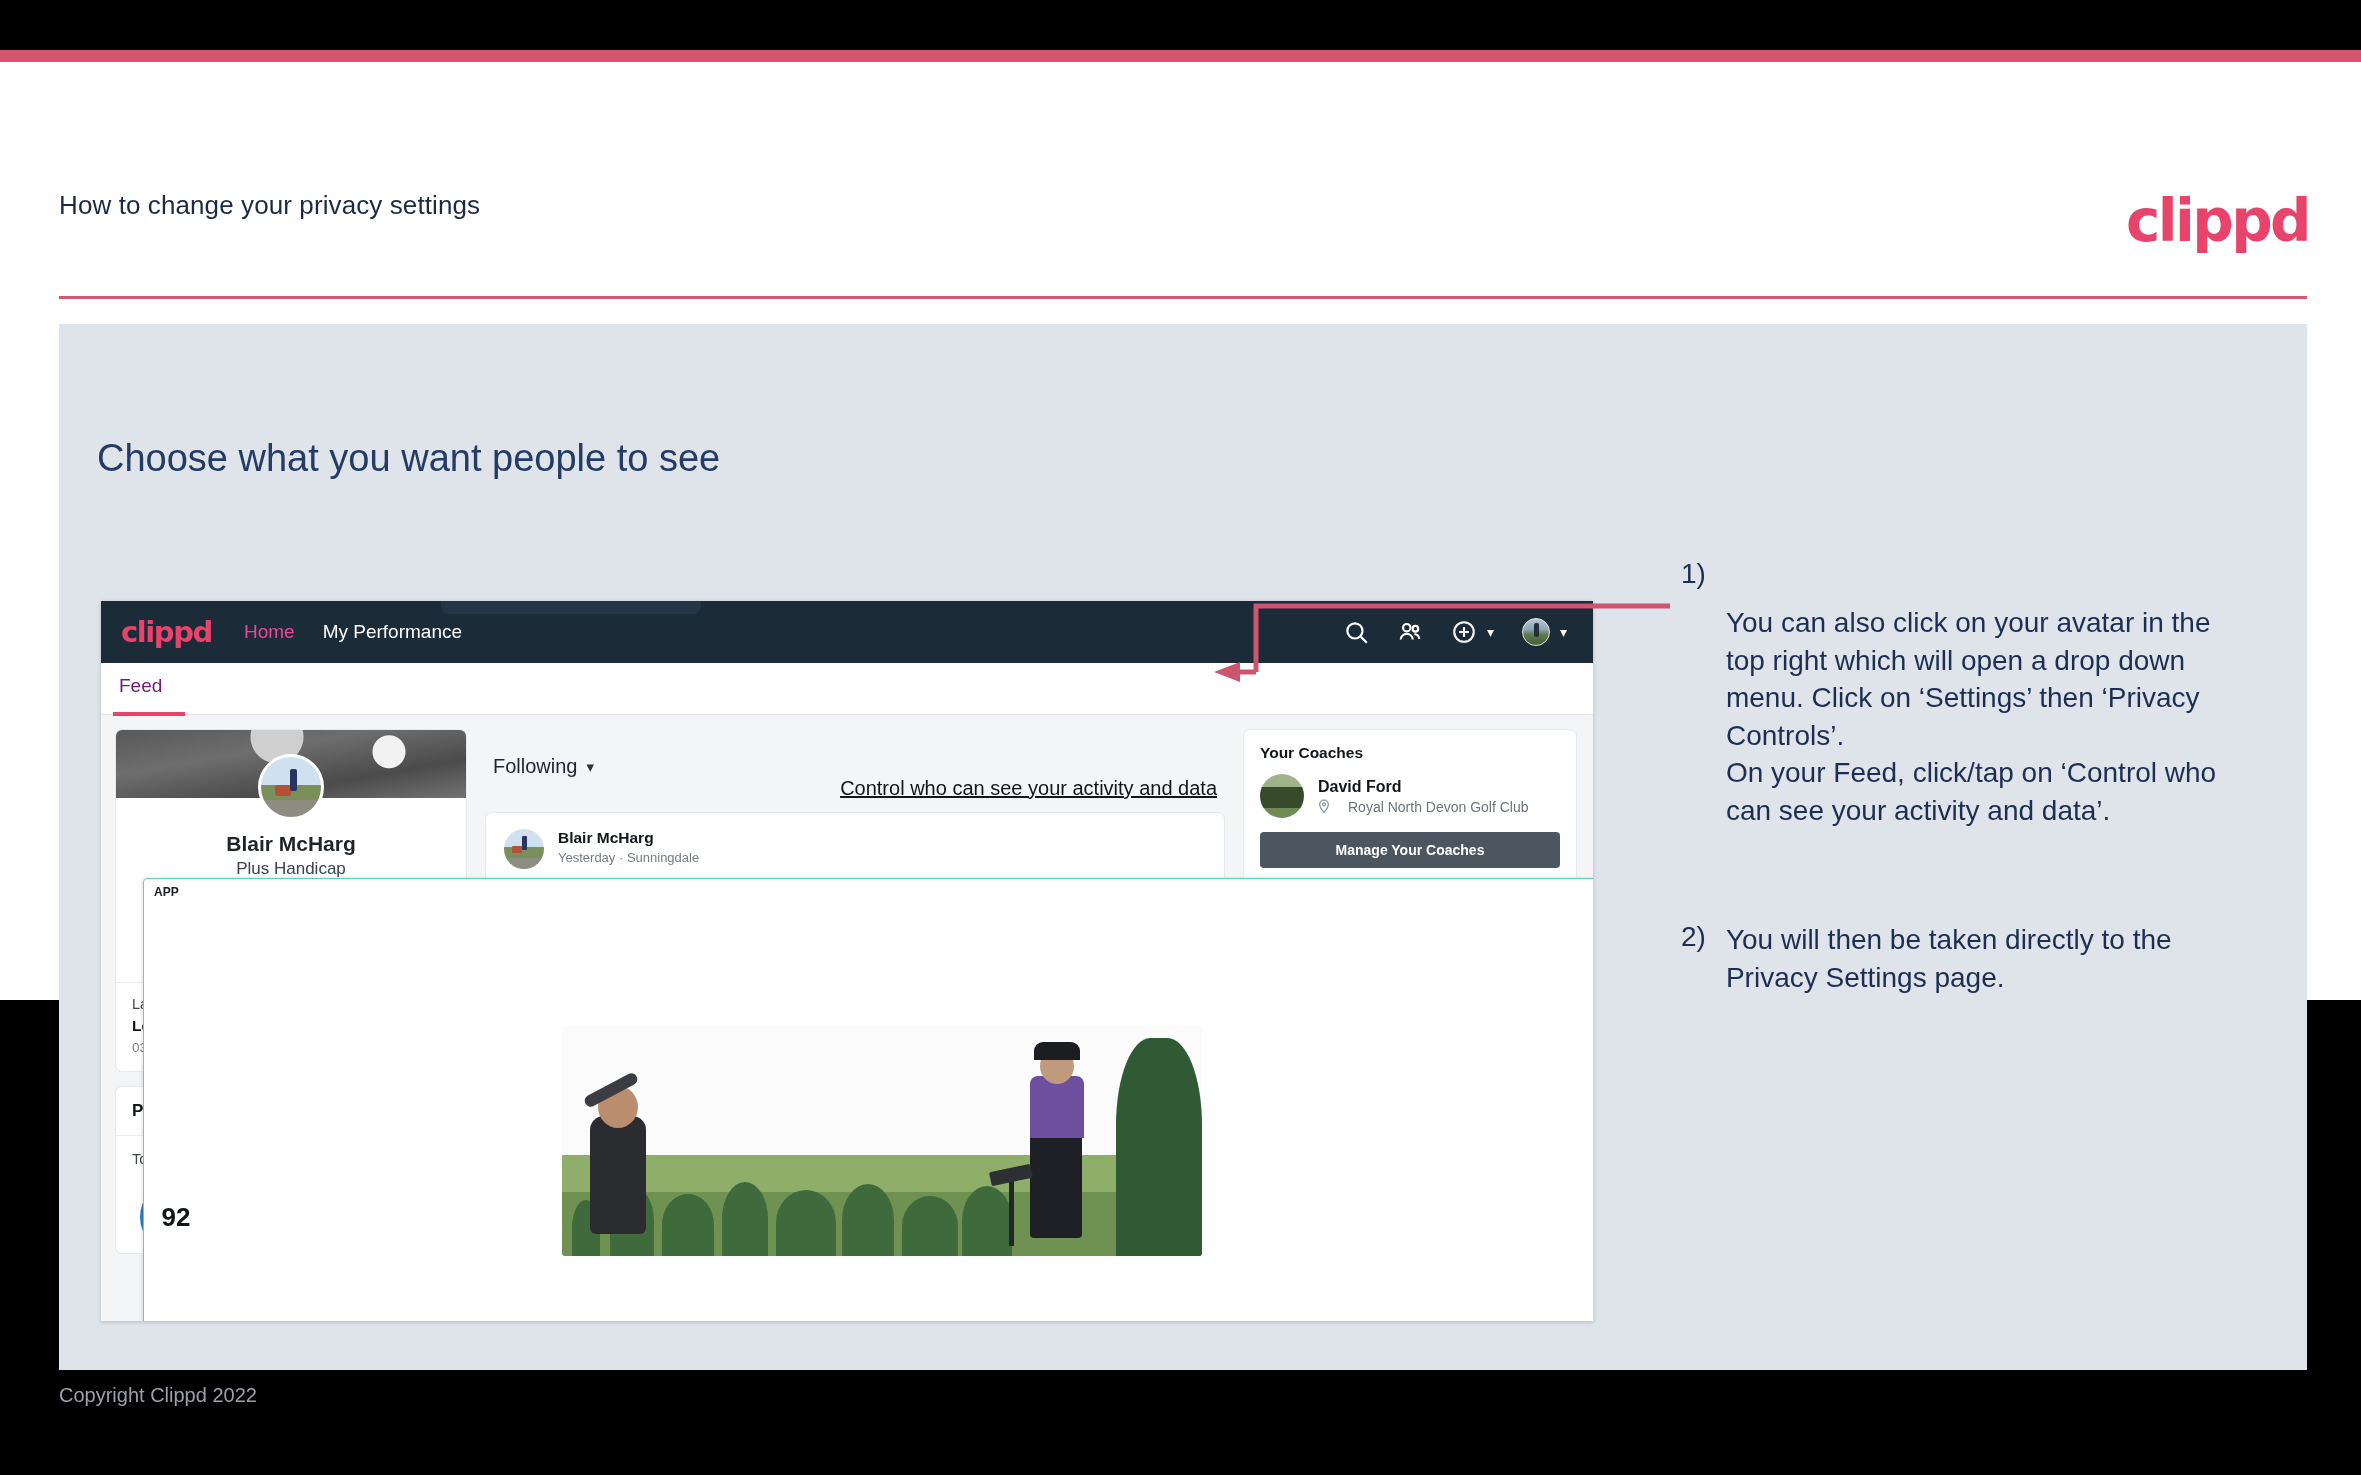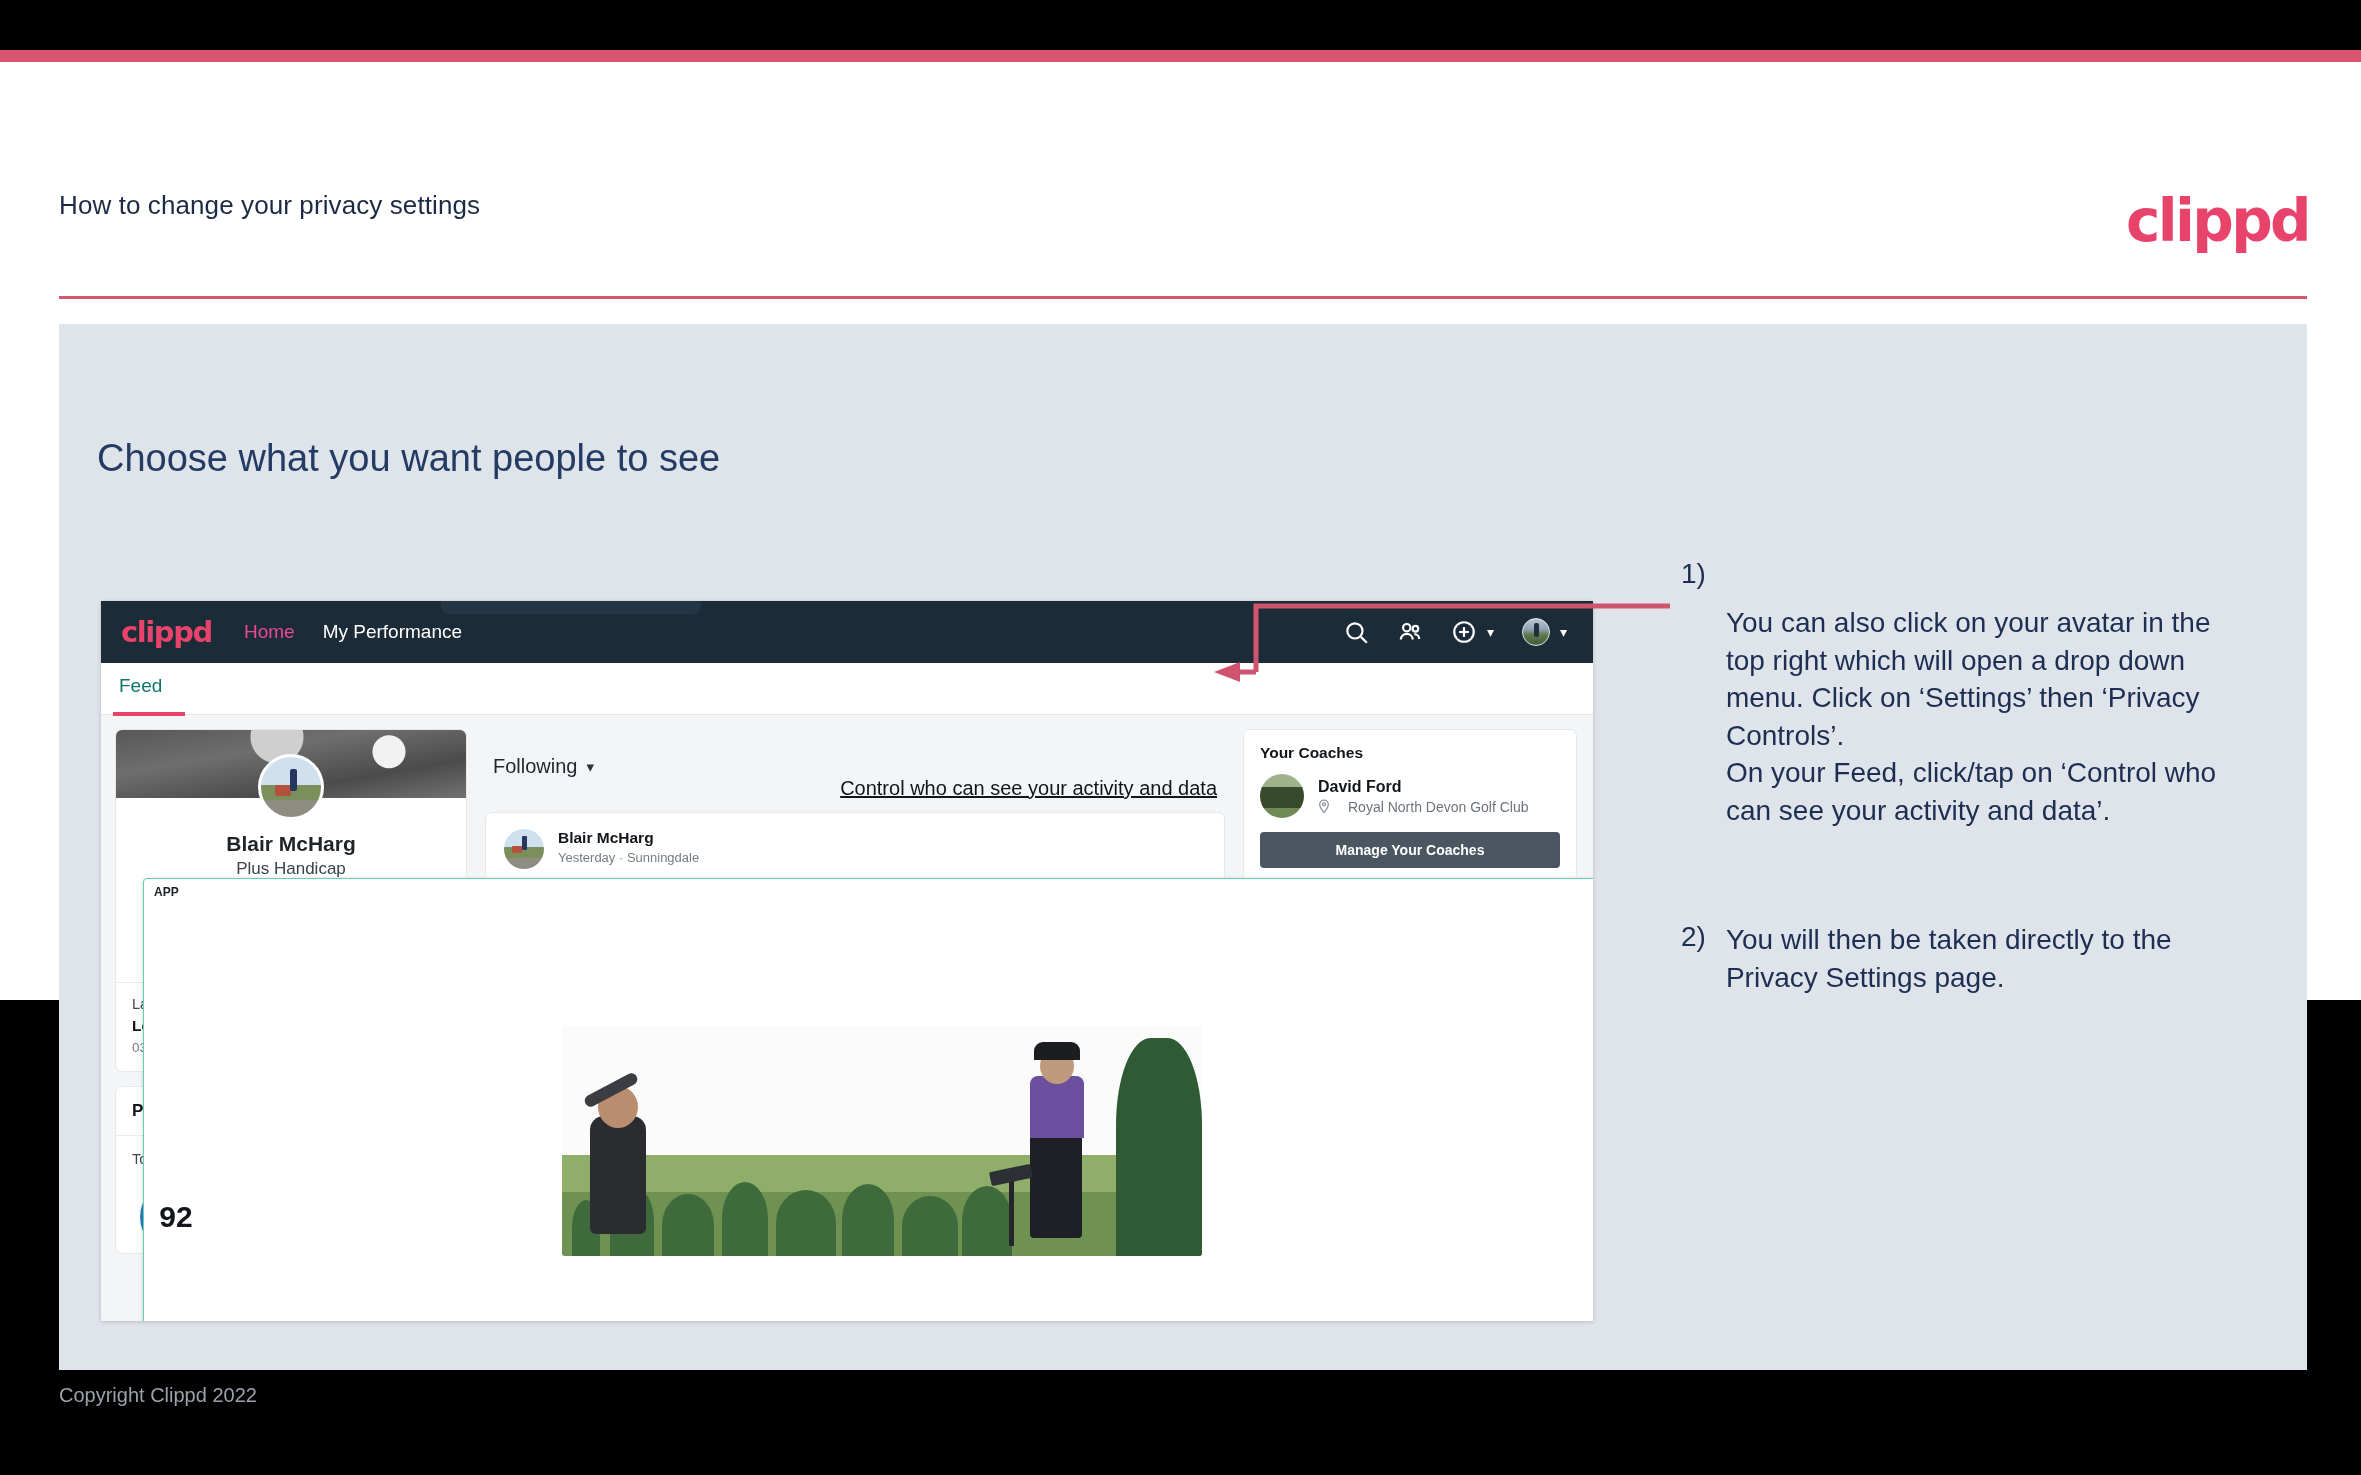--- a/index.html
+++ b/index.html
@@ -72,21 +72,21 @@
   .nav-ic { width:26px; height:26px; color:#fff; display:block; }
   .caret { font-size:14px; color:#ffffff; margin-left:-18px; }
   .nav-avatar {
     width:28px;height:28px;border-radius:50%;
     background:linear-gradient(180deg,#b9c7d6 0%,#8fa3b4 40%,#5f7a4e 60%,#3f5f37 100%);
     border:1px solid #e8e8e8; position:relative;
   }
   .nav-avatar::after{content:"";position:absolute;left:11px;top:4px;width:5px;height:14px;background:#22303c;border-radius:2px;}
 
   .app-tabs { height:52px; border-bottom:1px solid #e4e6e9; position:relative; background:#fff; }
-  .app-tab { position:absolute; left:18px; top:12px; font-size:19px; color:#0f766e; }
+  .app-tab { position:absolute; left:18px; top:12px; font-size:19px; color:#701a75; }
   .tab-underline { position:absolute; left:12px; top:49px; width:72px; height:4px; background:#e8436a; }
 
   .app-body { display:flex; gap:18px; padding:14px 14px 0 14px; background:#f4f5f7; height:606px; }
 
   .col-left { width:352px; }
   .col-mid  { width:740px; }
   .col-right{ width:334px; }
 
   .card { background:#fff; border:1px solid #e6e8eb; border-radius:7px; }
 
@@ -124,21 +124,21 @@
   .perf { margin-top:14px; }
   .perf-head { padding:14px 16px; border-bottom:1px solid #e9ebee; font-size:17px; font-weight:700; color:#12161a; }
   .perf-body { padding:14px 16px 0 16px; }
   .tpq { font-size:14.5px; color:#3e454d; display:flex; align-items:center; gap:7px; }
   .qmark { width:17px;height:17px;border:1.5px solid #b4bac1;border-radius:50%;color:#9ba1a8;font-size:11px;display:flex;align-items:center;justify-content:center;}
   .perf-row { display:flex; align-items:flex-start; margin-top:8px; }
   .ring { width:72px;height:72px;border-radius:50%;
     background:conic-gradient(#2e7cc4 0 92%, #e7e9ec 92% 100%);
     position:relative; margin-left:8px; margin-top:6px; }
   .ring::after{content:"";position:absolute;inset:11px;background:#fff;border-radius:50%;}
-  .ring span{position:absolute;inset:0;display:flex;align-items:center;justify-content:center;font-size:30px;font-weight:700;color:#12161a;z-index:2;}
+  .ring span{position:absolute;inset:0;display:flex;align-items:center;justify-content:center;font-size:26px;font-weight:700;color:#12161a;z-index:2;}
   .bars { flex:1; margin-left:16px; margin-top:2px; }
   .brow { display:flex; align-items:center; height:15px; margin-bottom:1px; }
   .bname { width:44px; text-align:right; font-size:13.5px; color:#2a3038; }
   .btrack { position:relative; width:105px; height:9px; background:#e7e9ec; border-radius:2px; margin-left:10px; }
   .bfill { position:absolute; left:0; top:0; height:9px; border-radius:2px; }
   .btick { position:absolute; top:-2px; width:2px; height:13px; background:#3a424b; }
   .bval { width:34px; text-align:right; font-size:14px; font-weight:700; color:#12161a; margin-left:12px; }
 
   
   .feed-top { display:flex; align-items:center; padding:4px 8px 0 8px; }

